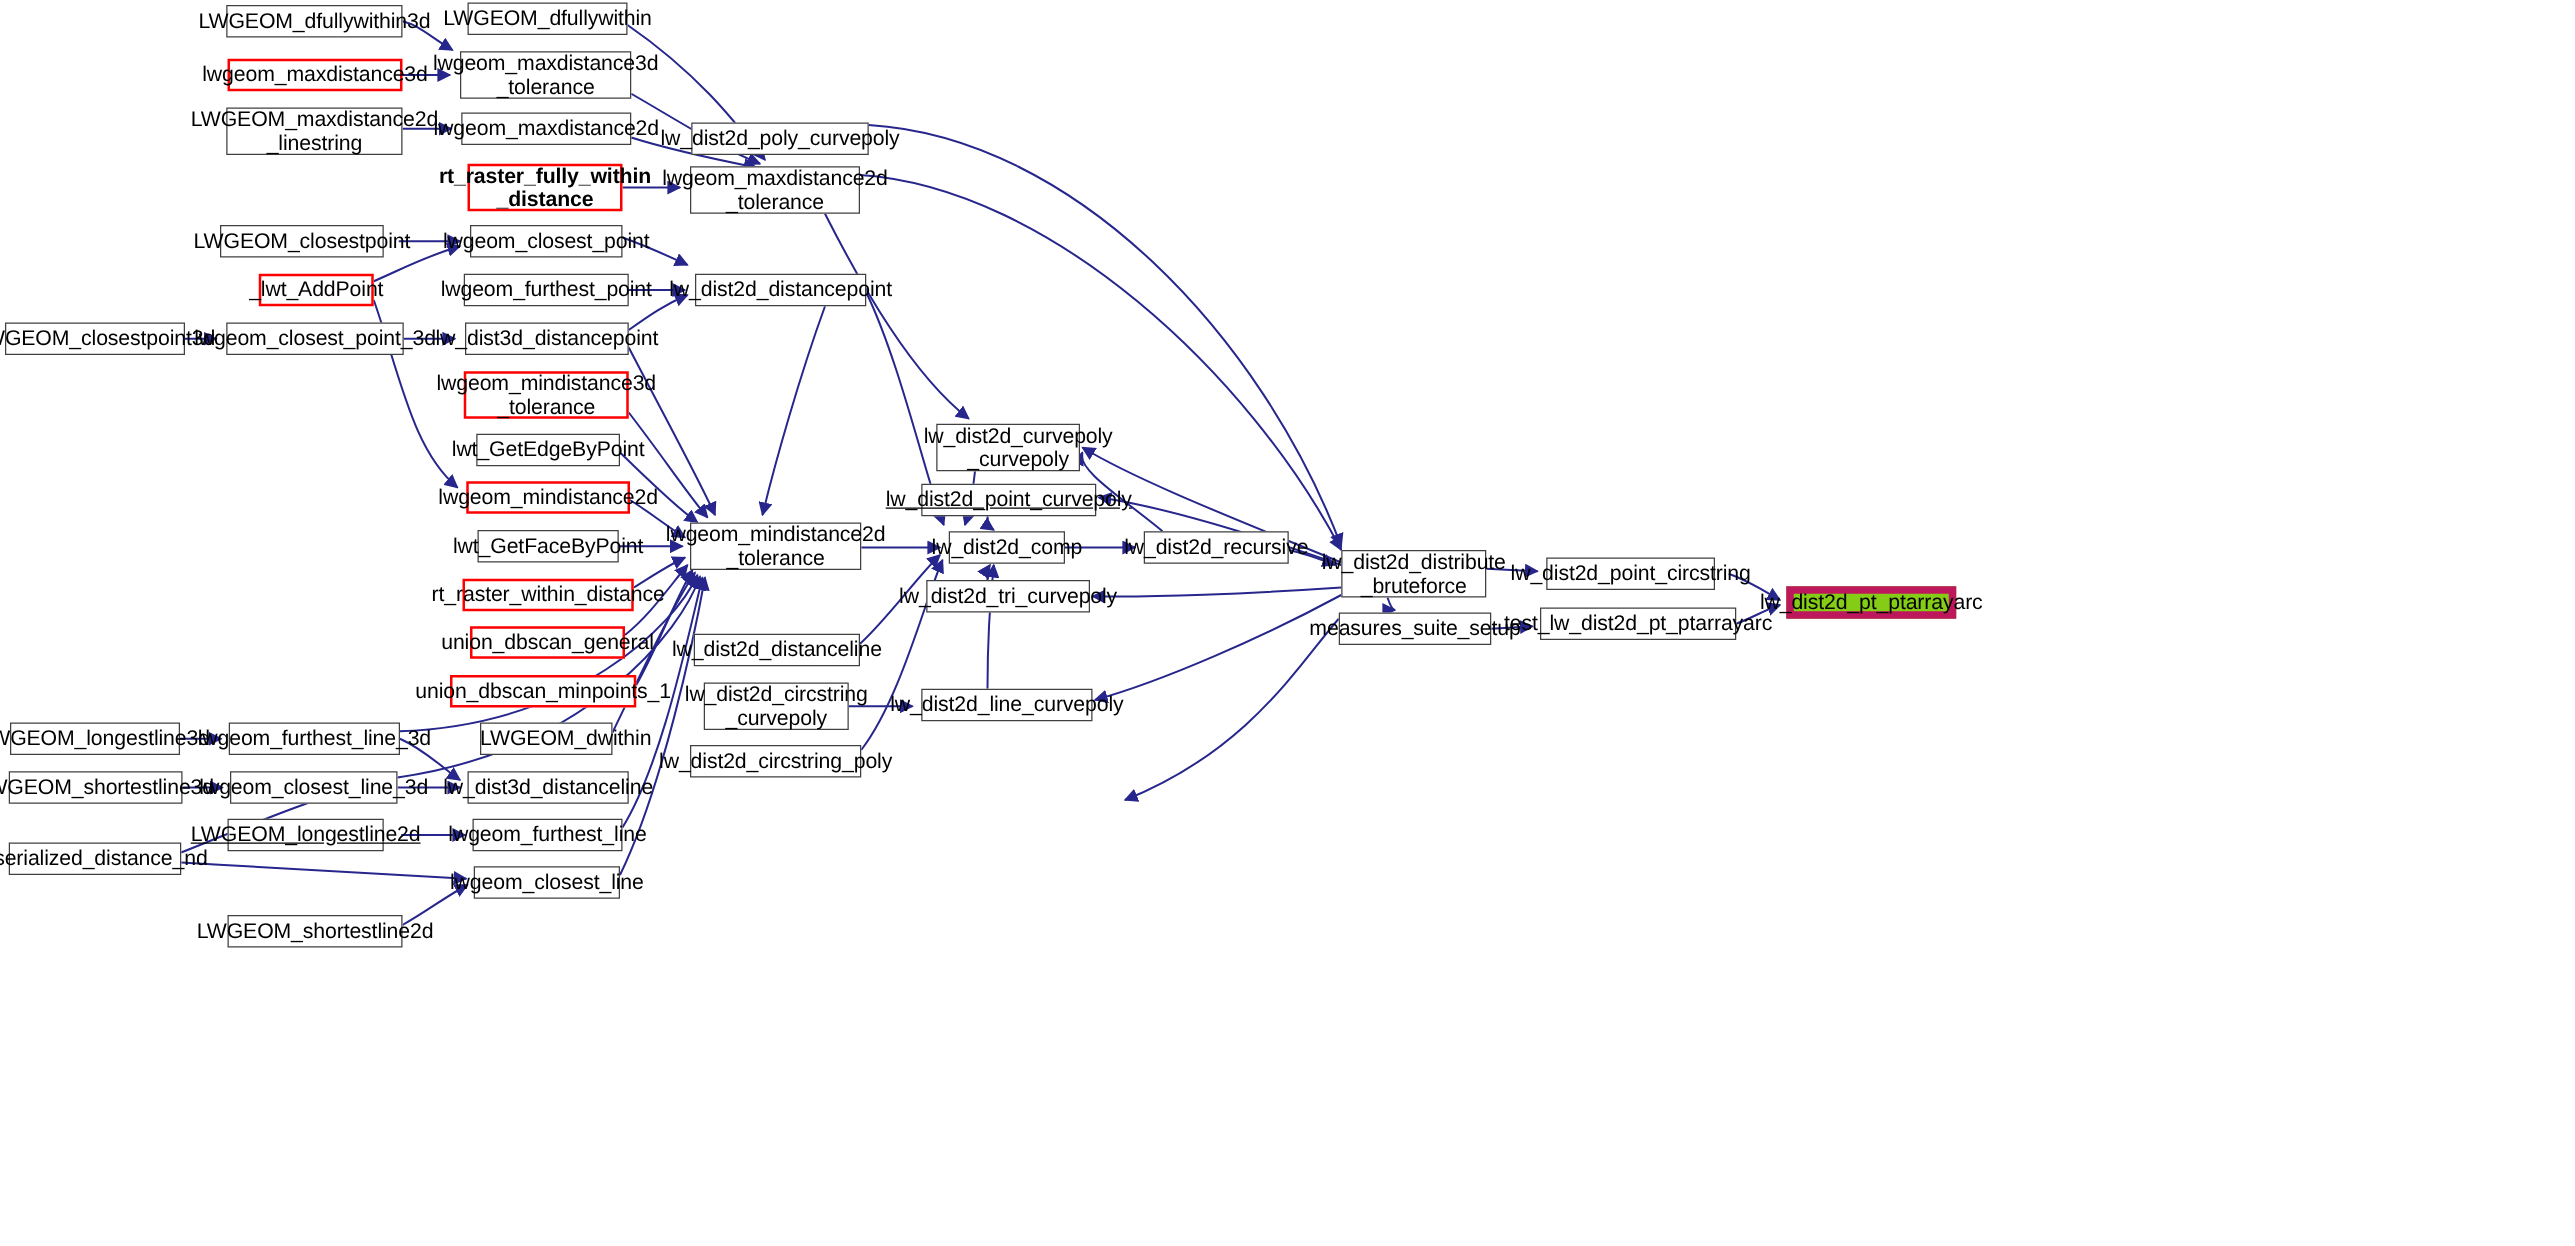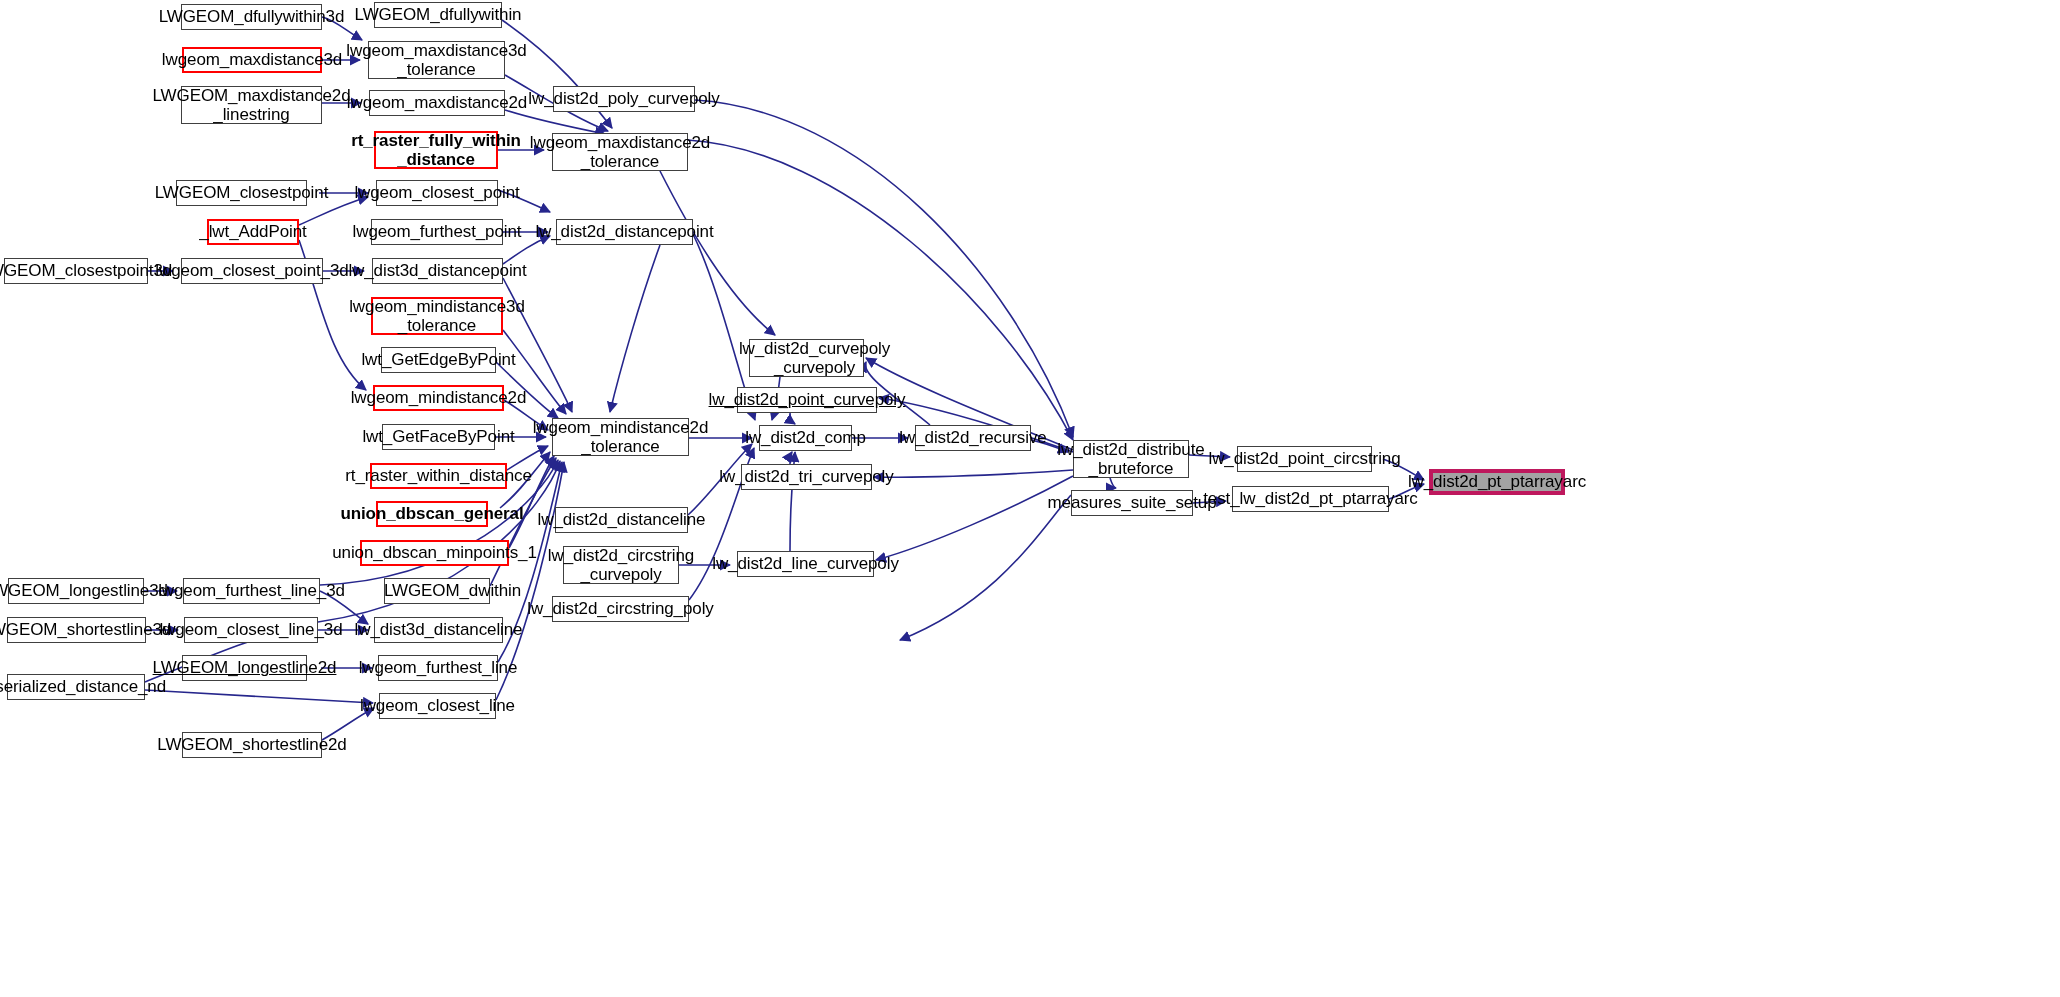--- a/index.html
+++ b/index.html
@@ -36,22 +36,22 @@
     line-height: 1.12;
     color: #000000;
     white-space: pre-line;
     padding: 1px 4px;
     letter-spacing: -0.1px;
   }
   .node.red {
     border: 2px solid #ff0000;
   }
   .node.highlight {
-    background: #a3a3a3;
-    border: 4px solid #be185d;
+    background: #84cc16;
+    border: 6px solid #be185d;
   }
 </style>
 </head>
 <body>
 
 <div id="canvas">
   <svg id="edges" xmlns="http://www.w3.org/2000/svg">
     <defs>
       <marker id="arrow" viewBox="0 0 10 10" refX="9" refY="5" markerWidth="7" markerHeight="7" orient="auto-start-reverse">
         <path d="M 0 0 L 10 5 L 0 10 z" fill="#26268c"></path>
@@ -124,21 +124,21 @@
   </svg>
   <div id="node-layer">
       <div class="node" style="left: 181px; top: 4px; width: 141px; height: 26px;">LWGEOM_dfullywithin3d</div>
       <div class="node" style="left: 374px; top: 2px; width: 128px; height: 26px;">LWGEOM_dfullywithin</div>
       <div class="node red" style="left: 182px; top: 47px; width: 140px; height: 26px;">lwgeom_maxdistance3d</div>
       <div class="node" style="left: 368px; top: 41px; width: 137px; height: 38px;">lwgeom_maxdistance3d
 _tolerance</div>
       <div class="node" style="left: 181px; top: 86px; width: 141px; height: 38px;">LWGEOM_maxdistance2d
 _linestring</div>
       <div class="node" style="left: 369px; top: 90px; width: 136px; height: 26px;">lwgeom_maxdistance2d</div>
-      <div class="node" style="left: 553px; top: 86px; width: 142px; height: 26px;">lw_dist2d_poly_curvepoly</div>
+      <div class="node" style="left: 553px; top: 98px; width: 142px; height: 26px;">lw_dist2d_poly_curvepoly</div>
       <div class="node red" style="left: 374px; top: 131px; width: 124px; height: 38px; font-weight: bold;">rt_raster_fully_within
 _distance</div>
       <div class="node" style="left: 552px; top: 133px; width: 136px; height: 38px;">lwgeom_maxdistance2d
 _tolerance</div>
       <div class="node" style="left: 176px; top: 180px; width: 131px; height: 26px;">LWGEOM_closestpoint</div>
       <div class="node" style="left: 376px; top: 180px; width: 122px; height: 26px;">lwgeom_closest_point</div>
       <div class="node red" style="left: 207px; top: 219px; width: 92px; height: 26px;">_lwt_AddPoint</div>
       <div class="node" style="left: 371px; top: 219px; width: 132px; height: 26px;">lwgeom_furthest_point</div>
       <div class="node" style="left: 556px; top: 219px; width: 137px; height: 26px;">lw_dist2d_distancepoint</div>
       <div class="node" style="left: 4px; top: 258px; width: 144px; height: 26px;">LWGEOM_closestpoint3d</div>
@@ -157,21 +157,21 @@
       <div class="node" style="left: 759px; top: 425px; width: 93px; height: 26px;">lw_dist2d_comp</div>
       <div class="node" style="left: 915px; top: 425px; width: 116px; height: 26px;">lw_dist2d_recursive</div>
       <div class="node" style="left: 1073px; top: 440px; width: 116px; height: 38px;">lw_dist2d_distribute
 _bruteforce</div>
       <div class="node" style="left: 1237px; top: 446px; width: 135px; height: 26px;">lw_dist2d_point_circstring</div>
       <div class="node highlight" style="left: 1429px; top: 469px; width: 136px; height: 26px;">lw_dist2d_pt_ptarrayarc</div>
       <div class="node red" style="left: 370px; top: 463px; width: 137px; height: 26px;">rt_raster_within_distance</div>
       <div class="node" style="left: 741px; top: 464px; width: 131px; height: 26px;">lw_dist2d_tri_curvepoly</div>
       <div class="node" style="left: 1071px; top: 490px; width: 122px; height: 26px;">measures_suite_setup</div>
       <div class="node" style="left: 1232px; top: 486px; width: 157px; height: 26px;">test_lw_dist2d_pt_ptarrayarc</div>
-      <div class="node red" style="left: 376px; top: 501px; width: 112px; height: 26px; font-weight: bold;">union_dbscan_general</div>
+      <div class="node red" style="left: 376px; top: 501px; width: 124px; height: 26px;">union_dbscan_general</div>
       <div class="node" style="left: 555px; top: 507px; width: 133px; height: 26px;">lw_dist2d_distanceline</div>
       <div class="node" style="left: 563px; top: 546px; width: 116px; height: 38px;">lw_dist2d_circstring
 _curvepoly</div>
       <div class="node" style="left: 737px; top: 551px; width: 137px; height: 26px;">lw_dist2d_line_curvepoly</div>
       <div class="node red" style="left: 360px; top: 540px; width: 149px; height: 26px;">union_dbscan_minpoints_1</div>
       <div class="node" style="left: 384px; top: 578px; width: 106px; height: 26px; padding-left: 35px;">LWGEOM_dwithin</div>
       <div class="node" style="left: 552px; top: 596px; width: 137px; height: 26px;">lw_dist2d_circstring_poly</div>
       <div class="node" style="left: 8px; top: 578px; width: 136px; height: 26px;">LWGEOM_longestline3d</div>
       <div class="node" style="left: 183px; top: 578px; width: 137px; height: 26px;">lwgeom_furthest_line_3d</div>
       <div class="node" style="left: 7px; top: 617px; width: 139px; height: 26px;">LWGEOM_shortestline3d</div>

